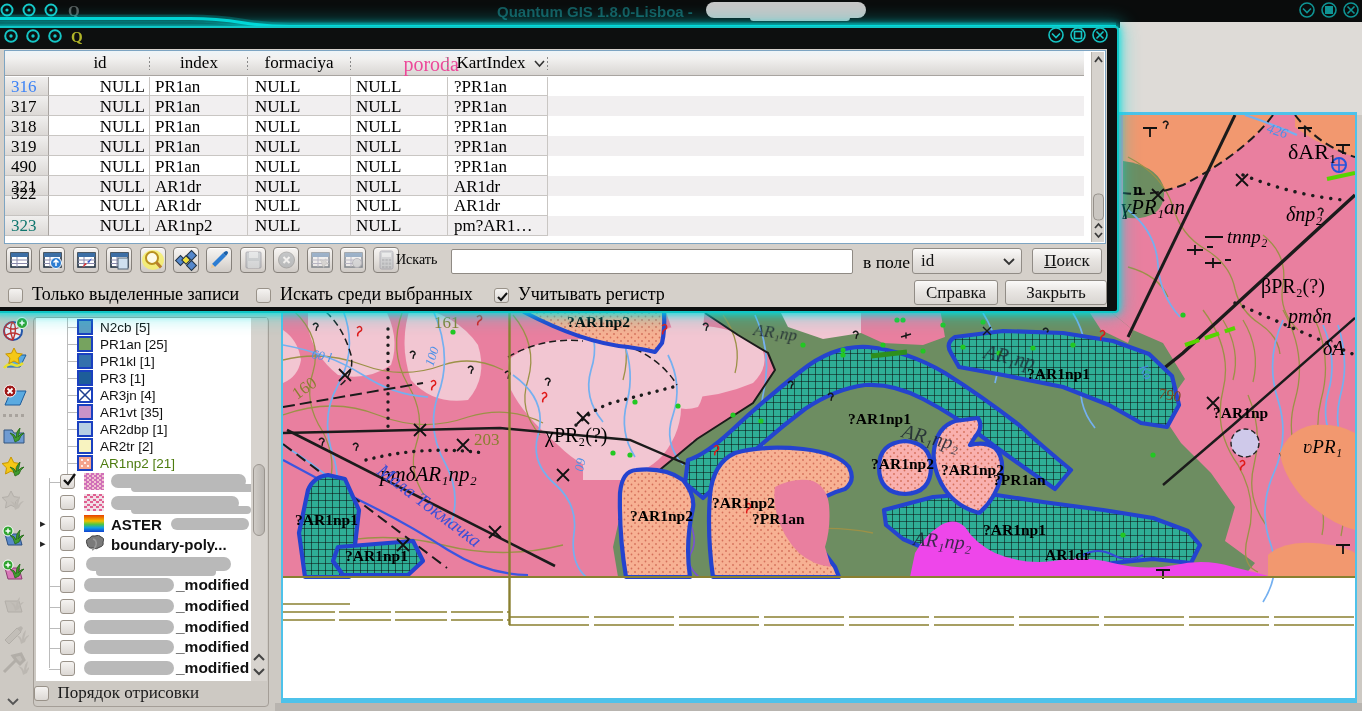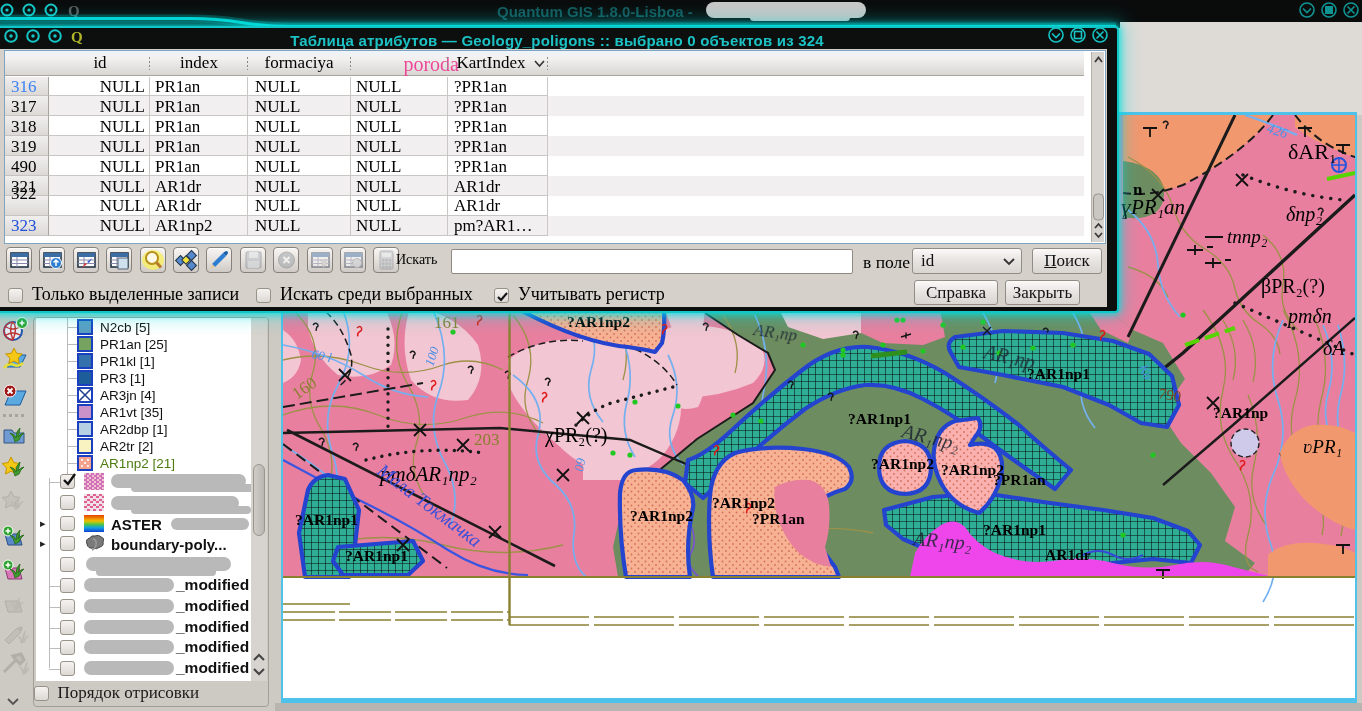--- a/index.html
+++ b/index.html
@@ -490,21 +490,20 @@
     <text x="71" y="14" font-size="15" font-weight="bold" fill="#b0b428" font-family="Liberation Serif">Q</text>
     <g fill="none" stroke="#15c5c5" stroke-width="1.6">
       <circle cx="1056" cy="7" r="7"></circle>
         <circle cx="1078" cy="7" r="7"></circle>
         <circle cx="1100" cy="7" r="7"></circle>
       <path d="M1052,5.5 l4,4 l4,-4"></path>
       <path d="M1096.5,3.5 l7,7 M1103.5,3.5 l-7,7"></path>
     </g>
     <rect x="1074.5" y="3.5" width="7" height="7" fill="none" stroke="#15c5c5" stroke-width="1.6"></rect>
   </svg>
-  <div class="abs" style="left:10px;top:4px;width:1110px;text-align:center;font-size:15px;font-weight:bold;color:#1cc2c4;letter-spacing:.2px">Таблица атрибутов — Geology_poligons :: выбрано 0 объектов из 324</div>
 
   <div class="abs" style="left:8px;top:21px;width:1107px;height:258px;background:#d5d0ca">
 
     <div class="abs" style="left:4px;top:1px;width:1102px;height:194px;background:#fff;border:1px solid #7da4c2">
       <div id="tblhead">
           <div class="abs" style="left:0;top:0;width:1079px;height:25px;background:linear-gradient(#eef4f8,#f2f1f0 30%,#d9d6d3);border-bottom:1px solid #a8a4a0"></div>
           <div class="abs ser" style="left:35px;top:2px;width:120px;text-align:center;font-size:17px;color:#000">id</div>
           <div class="abs ser" style="left:134px;top:2px;width:120px;text-align:center;font-size:17px;color:#000">index</div>
           <div class="abs ser" style="left:234px;top:2px;width:120px;text-align:center;font-size:17px;color:#000">formaciya</div>
           <div class="abs ser" style="left:334px;top:2px;width:120px;text-align:right;font-size:20px;color:#ec4899">poroda</div>
@@ -605,21 +604,21 @@
           <div class="abs" style="left:243px;top:144.9px;width:103px;height:19.9px;border-right:1px solid #c9c6c3;border-bottom:1px solid #c9c6c3"></div>
           <div class="abs" style="left:346px;top:144.9px;width:97px;height:19.9px;border-right:1px solid #c9c6c3;border-bottom:1px solid #c9c6c3"></div>
           <div class="abs" style="left:443px;top:144.9px;width:100px;height:19.9px;border-right:1px solid #c9c6c3;border-bottom:1px solid #c9c6c3"></div>
           <div class="abs ser" style="left:44px;top:145.4px;width:96px;text-align:right;font-size:17px">NULL</div>
           <div class="abs ser" style="left:150px;top:145.4px;font-size:17px">AR1dr</div>
           <div class="abs ser" style="left:250px;top:145.4px;font-size:17px">NULL</div>
           <div class="abs ser" style="left:351px;top:145.4px;font-size:17px">NULL</div>
           <div class="abs ser" style="left:449px;top:145.4px;font-size:17px">AR1dr</div>
           <div class="abs" style="left:0;top:164.8px;width:1079px;height:19.9px;background:#f1eff0"></div>
           <div class="abs" style="left:0;top:164.8px;width:44px;height:19.9px;background:linear-gradient(#f0efee,#dcd9d6);border-right:1px solid #a8a4a0;border-bottom:1px solid #c6c3c0"></div>
-          <div class="abs ser" style="left:6px;top:165.3px;font-size:17px;color:#1d4ed8">323</div>
+          <div class="abs ser" style="left:6px;top:165.3px;font-size:17px;color:#0f766e">323</div>
           <div class="abs" style="left:44px;top:164.8px;width:101px;height:19.9px;border-right:1px solid #c9c6c3;border-bottom:1px solid #c9c6c3"></div>
           <div class="abs" style="left:145px;top:164.8px;width:98px;height:19.9px;border-right:1px solid #c9c6c3;border-bottom:1px solid #c9c6c3"></div>
           <div class="abs" style="left:243px;top:164.8px;width:103px;height:19.9px;border-right:1px solid #c9c6c3;border-bottom:1px solid #c9c6c3"></div>
           <div class="abs" style="left:346px;top:164.8px;width:97px;height:19.9px;border-right:1px solid #c9c6c3;border-bottom:1px solid #c9c6c3"></div>
           <div class="abs" style="left:443px;top:164.8px;width:100px;height:19.9px;border-right:1px solid #c9c6c3;border-bottom:1px solid #c9c6c3"></div>
           <div class="abs ser" style="left:44px;top:165.3px;width:96px;text-align:right;font-size:17px">NULL</div>
           <div class="abs ser" style="left:150px;top:165.3px;font-size:17px">AR1np2</div>
           <div class="abs ser" style="left:250px;top:165.3px;font-size:17px">NULL</div>
           <div class="abs ser" style="left:351px;top:165.3px;font-size:17px">NULL</div>
           <div class="abs ser" style="left:449px;top:165.3px;font-size:17px">pm?AR1…</div>
@@ -759,15 +758,15 @@
           <path d="M1,1 L6,6 L11,1" fill="none" stroke="#333" stroke-width="1.8"></path>
         </svg></div>
     <div class="btn abs" style="left:1032px;top:199px;width:70px;height:26px;line-height:24px"><span style="text-decoration:underline">П</span>оиск</div>
 
     <div class="abs ser" style="left:256px;top:235px;font-size:18px"><span class="cb" style="vertical-align:-3px"></span>&nbsp; Искать среди выбранных</div>
     <div class="abs ser" style="left:8px;top:235px;font-size:18px"><span class="cb" style="vertical-align:-3px"></span>&nbsp; Только выделенные записи</div>
     <div class="abs ser" style="left:494px;top:235px;font-size:18px"><span class="cb" style="vertical-align:-3px;position:relative"><svg style="position:absolute;left:1px;top:1px" width="13" height="13">
             <path d="M2,7 L5,10 L11,3" fill="none" stroke="#111" stroke-width="2"></path>
           </svg></span>&nbsp; Учитывать регистр</div>
     <div class="btn abs" style="left:914px;top:231px;width:84px;height:25px;line-height:23px">Справка</div>
-    <div class="btn abs" style="left:1005px;top:231px;width:75px;height:25px;line-height:23px">Закрыть</div>
+    <div class="btn abs" style="left:1005px;top:231px;width:102px;height:25px;line-height:23px">Закрыть</div>
   </div>
 </div>
 
 </body></html>

